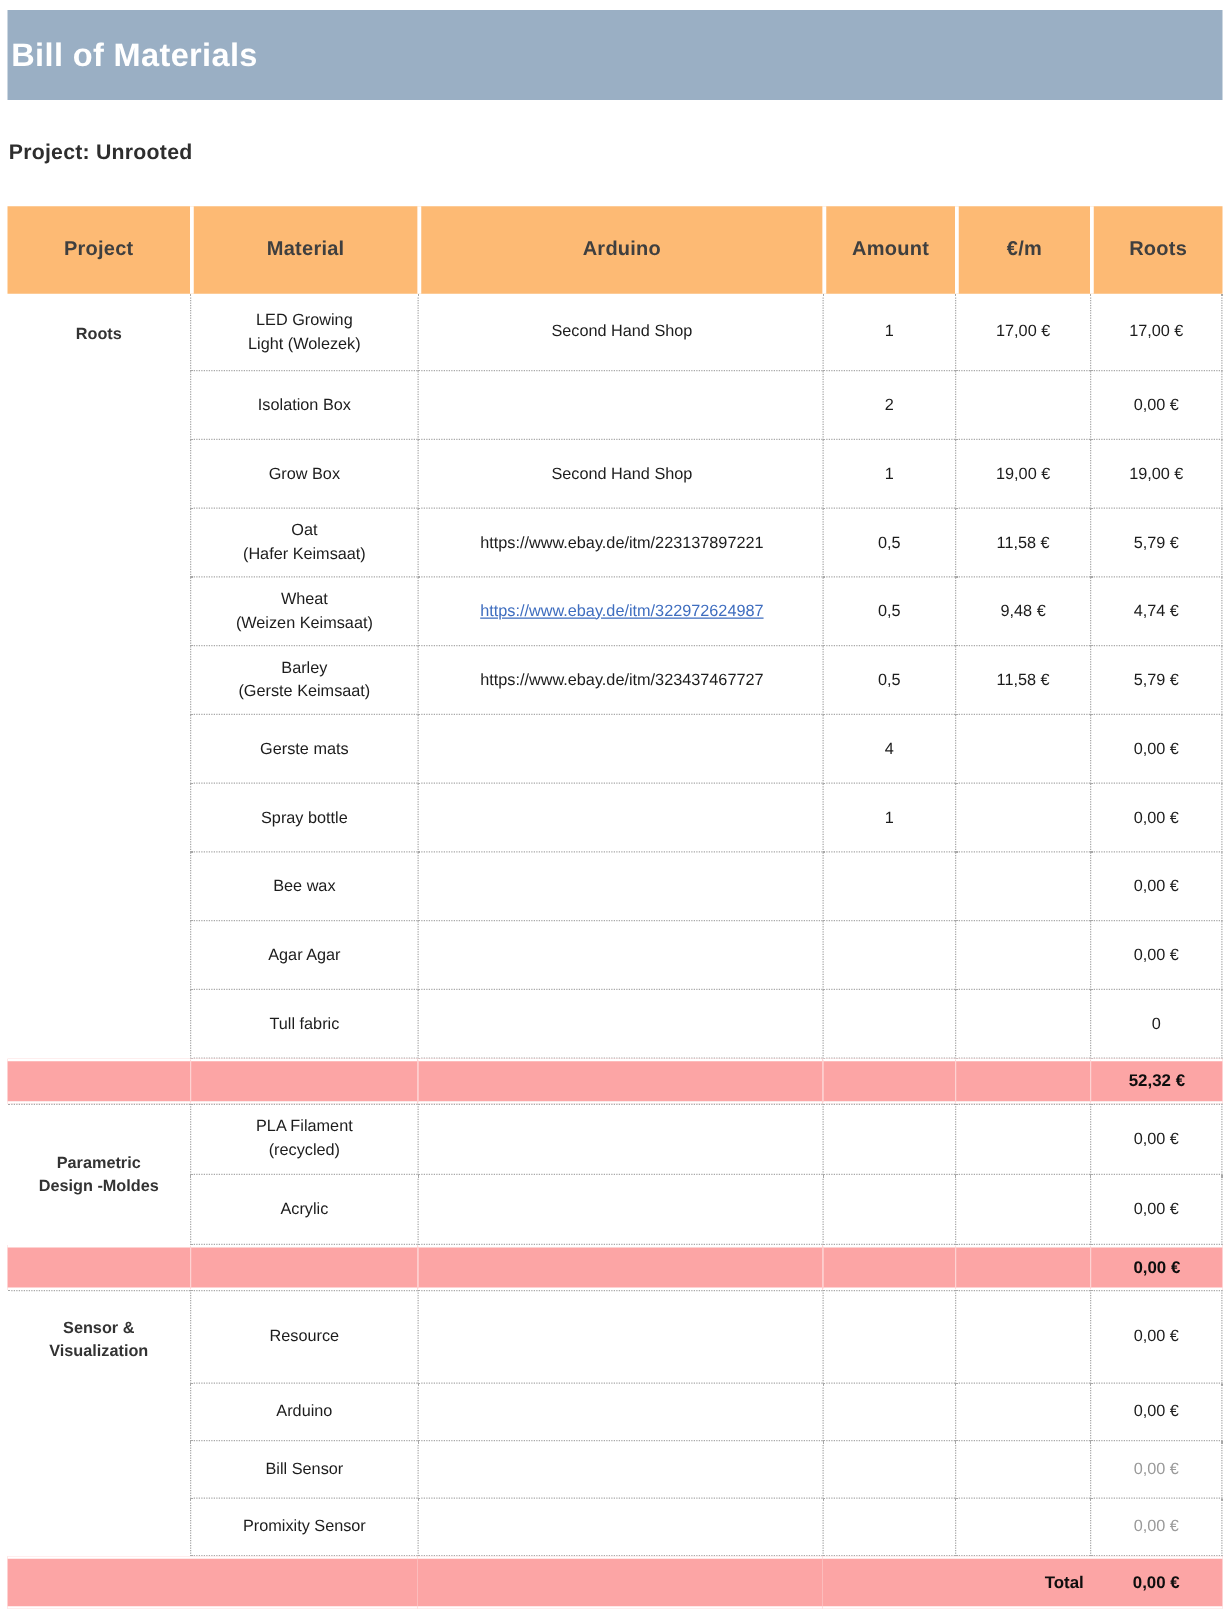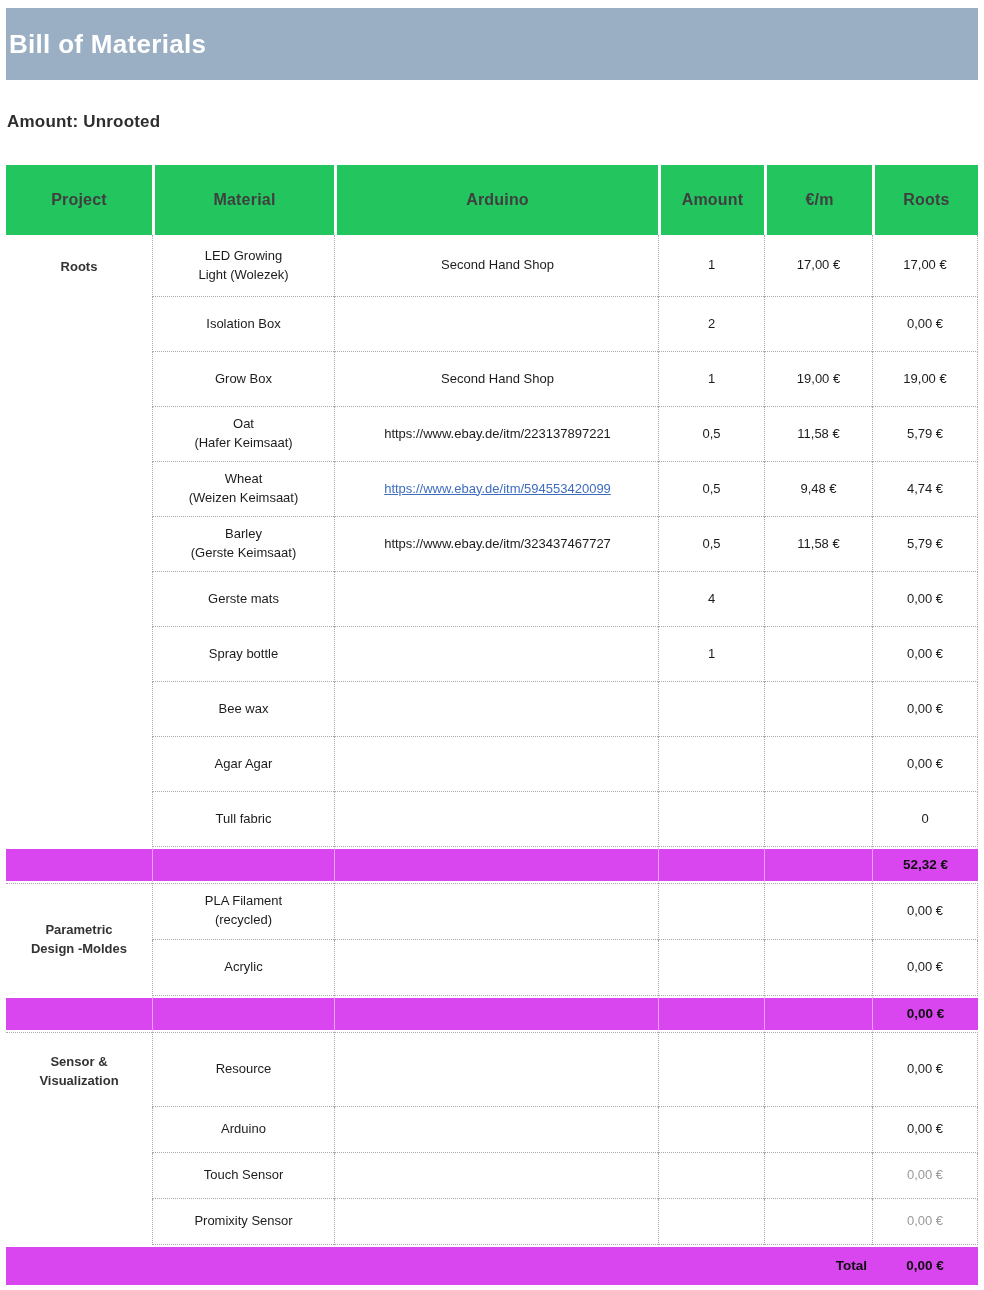--- a/index.html
+++ b/index.html
@@ -39,21 +39,21 @@
     margin: 33px 0 0 6px;
   }
   col.c-project  { width: 146px; }
   col.c-material { width: 182px; }
   col.c-resource { width: 324px; }
   col.c-amount   { width: 106px; }
   col.c-eurm     { width: 108px; }
   col.c-price    { width: 106px; }
 
   th {
-    background: #22c55e;
+    background: #fdba74;
     height: 68px;
     color: #3f3f3f;
     font-size: 16px;
     font-weight: bold;
     text-align: center;
     vertical-align: middle;
     border-left: 3px solid #ffffff;
     letter-spacing: 0.2px;
   }
   th:first-child { border-left: none; }
@@ -91,21 +91,21 @@
   .muted { color: #9a9a9a; }
 
   a.link {
     color: #3e6dbf;
     text-decoration: underline;
     cursor: pointer;
   }
 
   
   td.blue {
-    background: #d946ef;
+    background: #fca5a5;
     border-top: 2px solid #ffffff;
     border-bottom: 2px solid #ffffff;
   }
   tr.subtotal-row td.blue + td.blue { border-left: 1px solid rgba(255,255,255,0.5); }
   .subtotal-value, .total-value {
     font-weight: bold;
     font-size: 13.5px;
     color: #0e0e0e;
   }
   td.total-label-cell {
@@ -116,21 +116,21 @@
     color: #0e0e0e;
   }
 </style>
 </head>
 <body>
 
 <div class="banner">
   <span class="banner-title">Bill of Materials</span>
 </div>
 
-<div class="subtitle">Amount: Unrooted</div>
+<div class="subtitle">Project: Unrooted</div>
 
 <table class="bom">
   <colgroup>
     <col class="c-project">
       <col class="c-material">
       <col class="c-resource">
     <col class="c-amount">
       <col class="c-eurm">
       <col class="c-price">
   </colgroup>
@@ -174,21 +174,21 @@
         <td class="dc mat">Oat
 (Hafer Keimsaat)</td>
         <td class="dc res">https://www.ebay.de/itm/223137897221</td>
         <td class="dc">0,5</td>
         <td class="dc">11,58 €</td>
         <td class="dc price-col">5,79 €</td>
       </tr>
       <tr style="height: 55px;">
         <td class="dc mat">Wheat
 (Weizen Keimsaat)</td>
-        <td class="dc res"><a class="link" href="#">https://www.ebay.de/itm/594553420099</a></td>
+        <td class="dc res"><a class="link" href="#">https://www.ebay.de/itm/322972624987</a></td>
         <td class="dc">0,5</td>
         <td class="dc">9,48 €</td>
         <td class="dc price-col">4,74 €</td>
       </tr>
       <tr style="height: 55px;">
         <td class="dc mat">Barley
 (Gerste Keimsaat)</td>
         <td class="dc res">https://www.ebay.de/itm/323437467727</td>
         <td class="dc">0,5</td>
         <td class="dc">11,58 €</td>
@@ -276,21 +276,21 @@
         <td class="dc price-col sec-top">0,00 €</td>
       </tr>
       <tr style="height: 46px;">
         <td class="dc mat">Arduino</td>
         <td class="dc res"></td>
         <td class="dc"></td>
         <td class="dc"></td>
         <td class="dc price-col">0,00 €</td>
       </tr>
       <tr style="height: 46px;">
-        <td class="dc mat">Touch Sensor</td>
+        <td class="dc mat">Bill Sensor</td>
         <td class="dc res"></td>
         <td class="dc"></td>
         <td class="dc"></td>
         <td class="dc price-col muted">0,00 €</td>
       </tr>
       <tr style="height: 46px;">
         <td class="dc mat">Promixity Sensor</td>
         <td class="dc res"></td>
         <td class="dc"></td>
         <td class="dc"></td>

